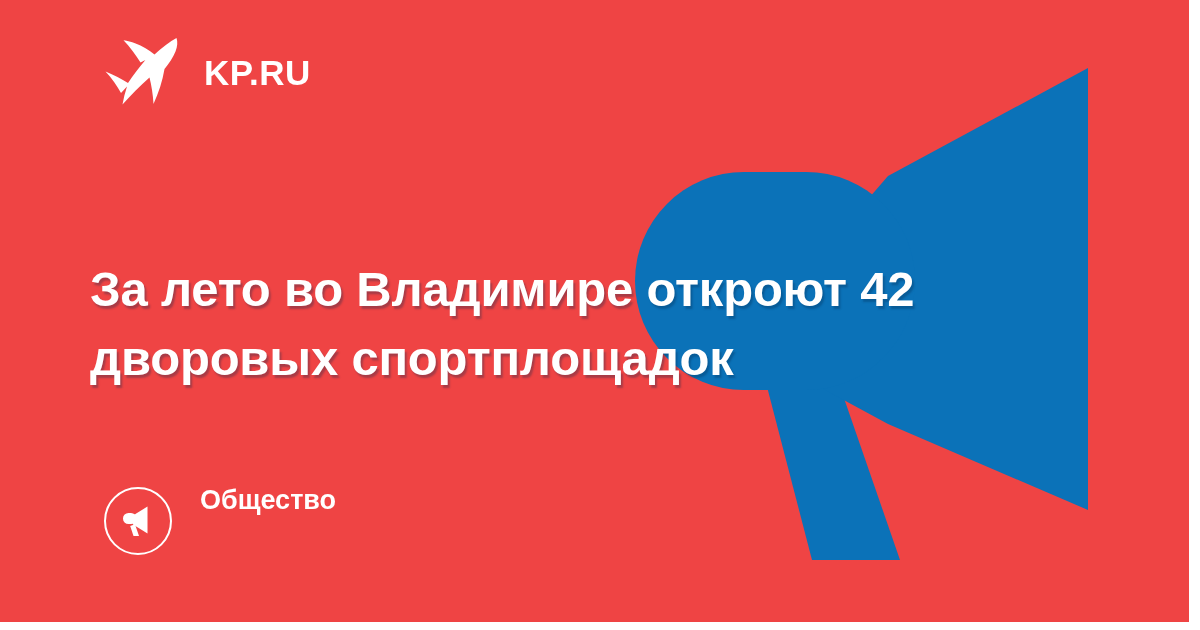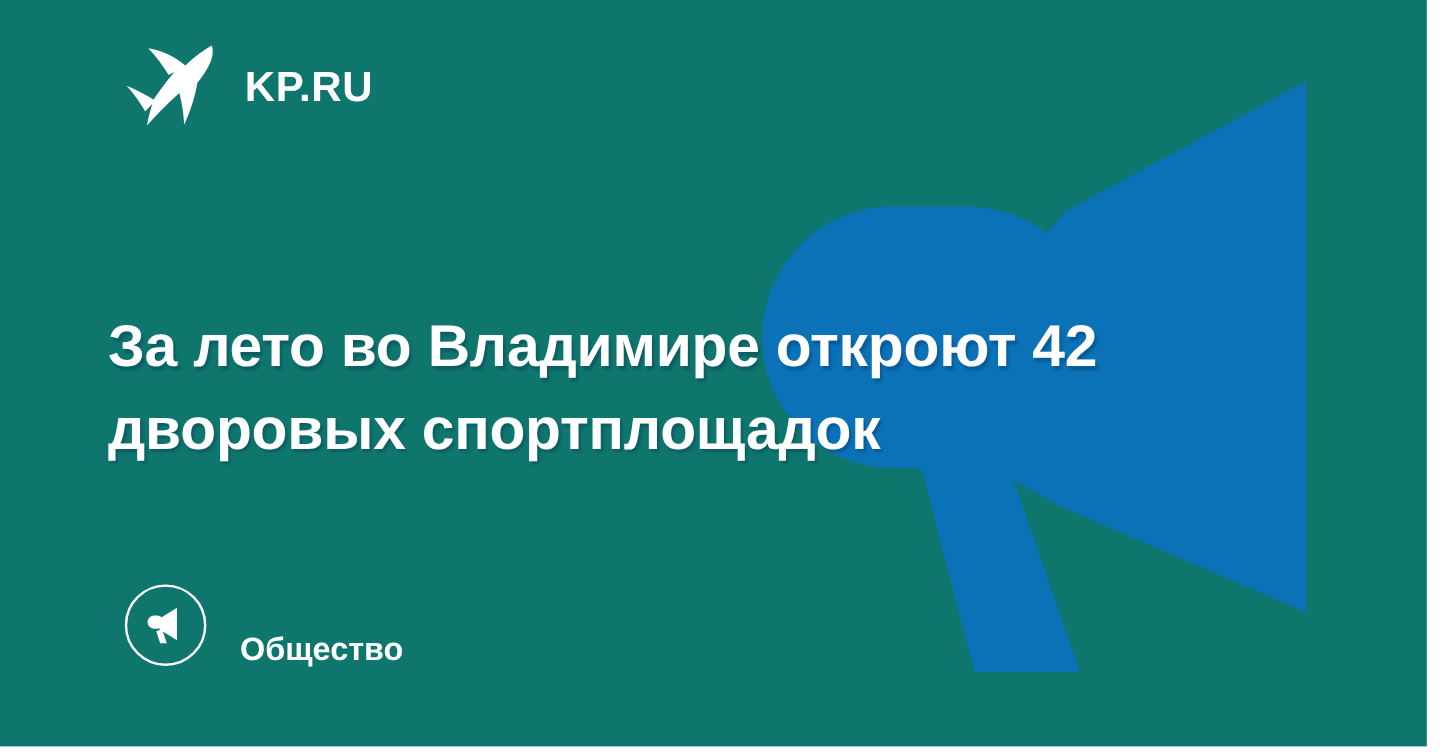--- a/index.html
+++ b/index.html
@@ -16,21 +16,21 @@
     background: #ffffff;
     font-family: "Liberation Sans", "DejaVu Sans", sans-serif;
   }
   
   #canvas {
     position: absolute;
     left: 0;
     top: 0;
     width: 1189px;
     height: 622px;
-    background: #0f766e;
+    background: #ef4444;
     overflow: hidden;
   }
 
   
   #watermark {
     position: absolute;
     left: 0;
     top: 0;
     width: 1189px;
     height: 622px;
@@ -73,21 +73,21 @@
     letter-spacing: -0.2px;
     text-shadow: 2px 3px 2px rgba(0, 40, 75, 0.30);
   }
 
   
   #rubric {
     position: absolute;
     left: 104px;
     top: 487px;
     display: flex;
-    align-items: flex-end;
+    align-items: flex-start;
     gap: 28px;
   }
   #rubric-badge {
     position: relative;
     width: 68px;
     height: 68px;
     border-radius: 50%;
     border: 2px solid #ffffff;
     box-sizing: border-box;
     flex: 0 0 auto;

